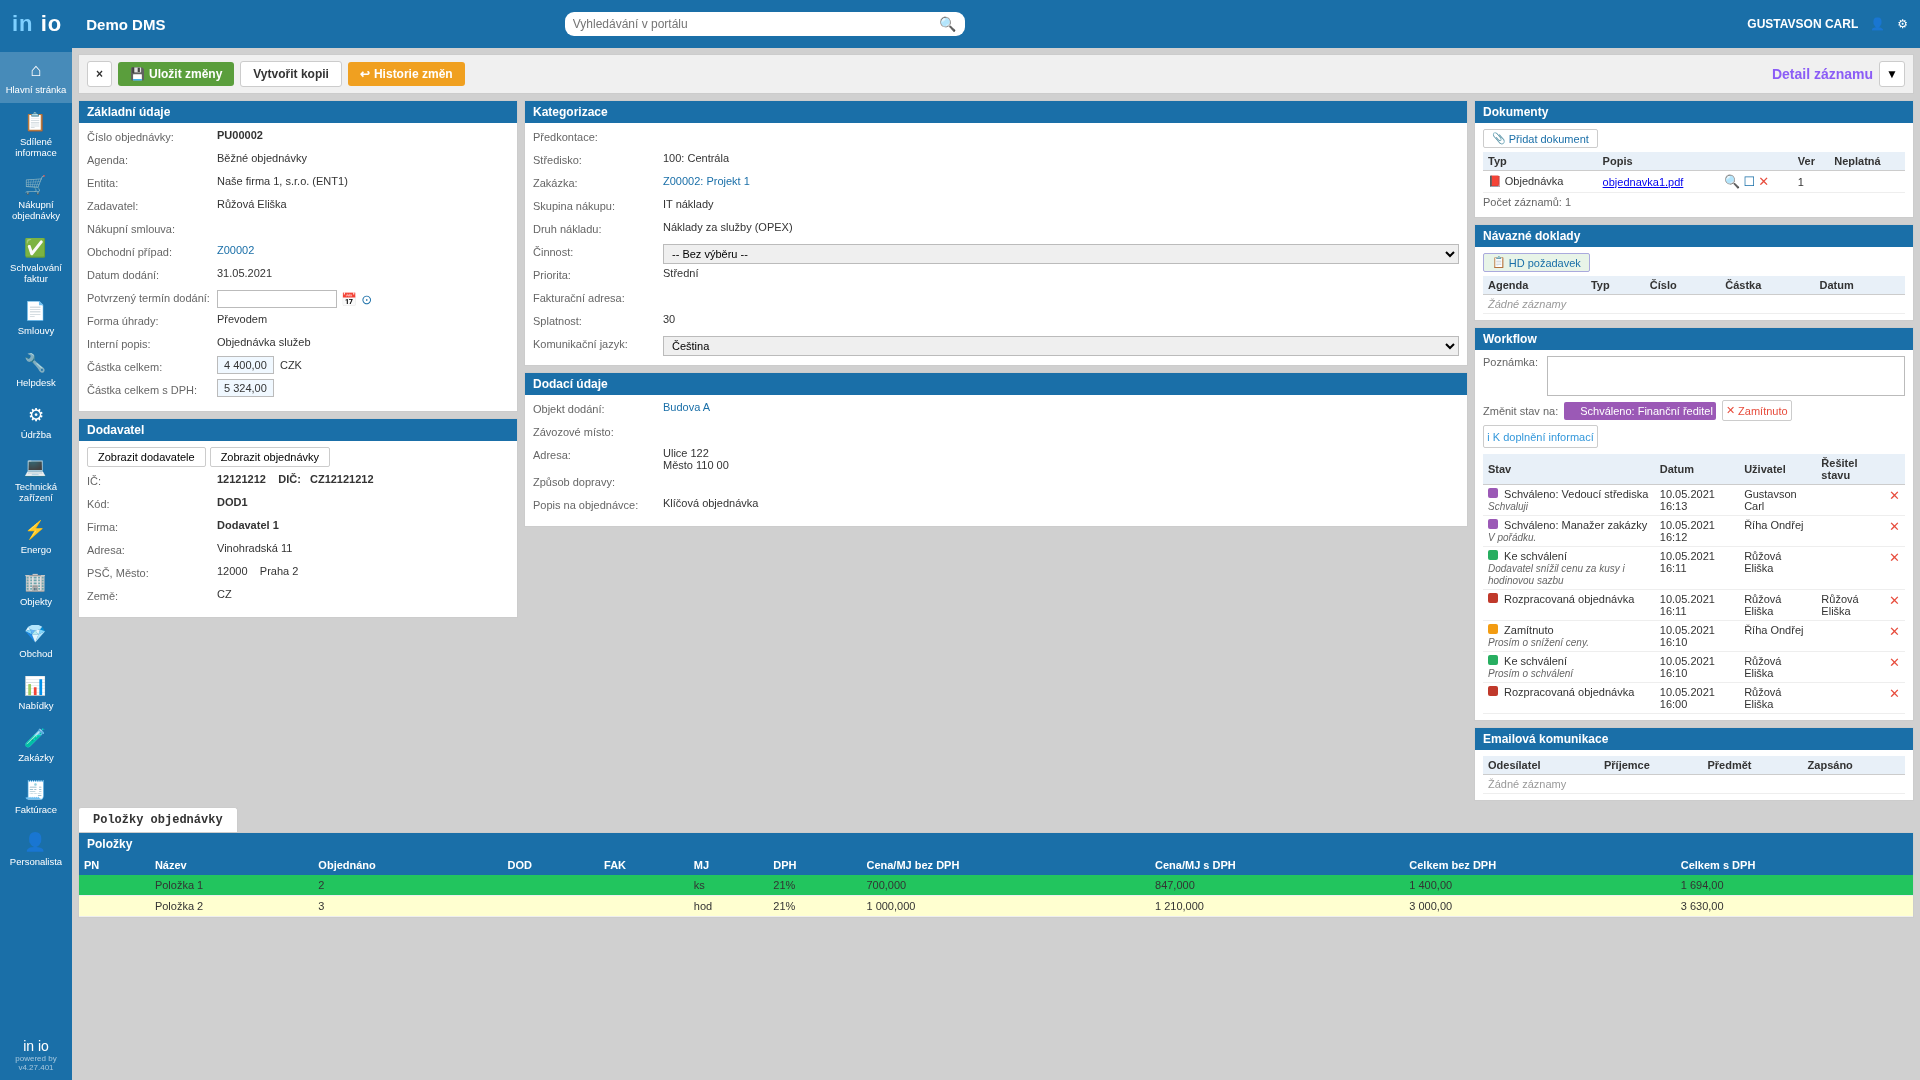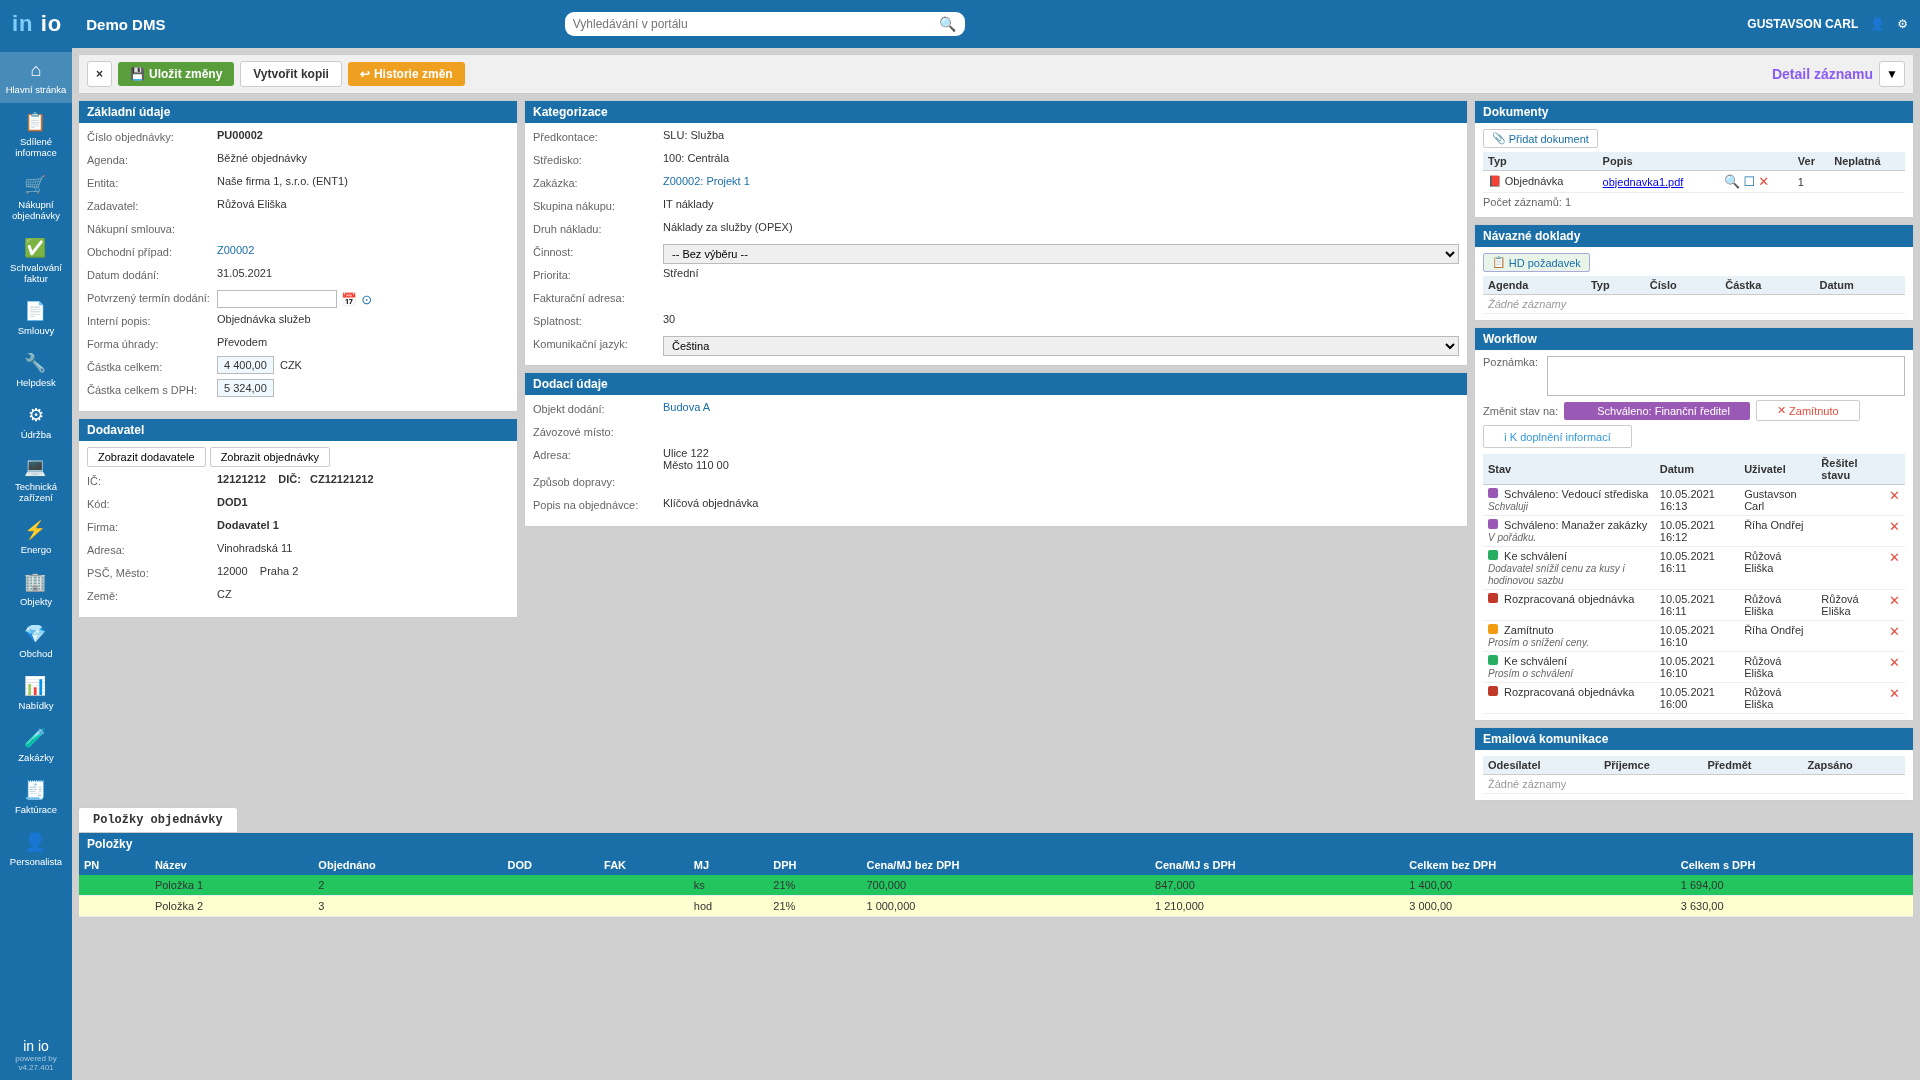--- a/index.html
+++ b/index.html
@@ -68,21 +68,21 @@
     .doc-add-btn { background: white; border: 1px solid #ccc; padding: 2px 8px; cursor: pointer; font-size: 11px; color: #1a6fa8; border-radius: 2px; display: inline-flex; align-items: center; gap: 3px; margin-bottom: 4px; }
     .doc-table { width: 100%; border-collapse: collapse; font-size: 11px; }
     .doc-table th { background: #e8f0f8; text-align: left; padding: 3px 5px; border-bottom: 1px solid #ccc; font-weight: bold; color: #333; }
     .doc-table td { padding: 3px 5px; border-bottom: 1px solid #eee; vertical-align: middle; }
     .count-row { font-size: 11px; color: #666; padding: 3px 0; }
 
     
     .workflow-note { display: flex; align-items: flex-start; gap: 4px; margin-bottom: 4px; }
     .workflow-note label { font-size: 11px; color: #666; width: 60px; flex-shrink: 0; }
     .workflow-note textarea { flex: 1; height: 40px; border: 1px solid #bbb; font-size: 11px; resize: none; }
-    .wf-btn { display: inline-flex; align-items: center; gap: 3px; padding: 3px 20px; border-radius: 2px; border: none; cursor: pointer; font-size: 11px; }
+    .wf-btn { display: inline-flex; align-items: center; gap: 3px; padding: 3px 3px; border-radius: 2px; border: none; cursor: pointer; font-size: 11px; }
     .wf-btn-approve { background: #9b59b6; color: white; }
     .wf-btn-reject { color: #e74c3c; background: white; border: 1px solid #ccc; }
     .wf-btn-info { color: #3498db; background: white; border: 1px solid #ccc; }
     .wf-dot { width: 10px; height: 10px; border-radius: 2px; display: inline-block; flex-shrink: 0; }
     .dot-purple { background: #9b59b6; }
     .dot-red { background: #e74c3c; }
     .dot-green { background: #27ae60; }
     .dot-yellow { background: #f39c12; }
 
     
@@ -262,26 +262,26 @@
             </div>
             <div class="form-row">
               <span class="form-label">Potvrzený termín dodání:</span>
               <div class="form-input-row">
                 <input class="form-input" type="text" style="">
                 <button class="icon-btn">📅</button>
                 <button class="icon-btn">⊙</button>
               </div>
             </div>
             <div class="form-row">
+              <span class="form-label">Forma úhrady:</span>
+              <span class="form-value">Převodem</span>
+            </div>
+            <div class="form-row">
               <span class="form-label">Interní popis:</span>
               <span class="form-value">Objednávka služeb</span>
-            </div>
-            <div class="form-row">
-              <span class="form-label">Forma úhrady:</span>
-              <span class="form-value">Převodem</span>
             </div>
             <div class="form-row">
               <span class="form-label">Částka celkem:</span>
               <span class="form-value">
                 <span class="amount-field">4 400,00</span>
                 &nbsp;<span>CZK</span>
               </span>
             </div>
             <div class="form-row">
               <span class="form-label">Částka celkem s DPH:</span>
@@ -337,21 +337,20 @@
         </div>
       </div>
 
       <div class="mid-col">
 
         <div class="panel">
           <div class="panel-header">Kategorizace</div>
           <div class="panel-body">
             <div class="form-row">
               <span class="form-label">Předkontace:</span>
-              <span class="form-value">SLU: Služba</span>
             </div>
             <div class="form-row">
               <span class="form-label">Středisko:</span>
               <span class="form-value">100: Centrála</span>
             </div>
             <div class="form-row">
               <span class="form-label">Zakázka:</span>
               <span class="form-value"><a href="#">Z00002: Projekt 1</a></span>
             </div>
             <div class="form-row">

